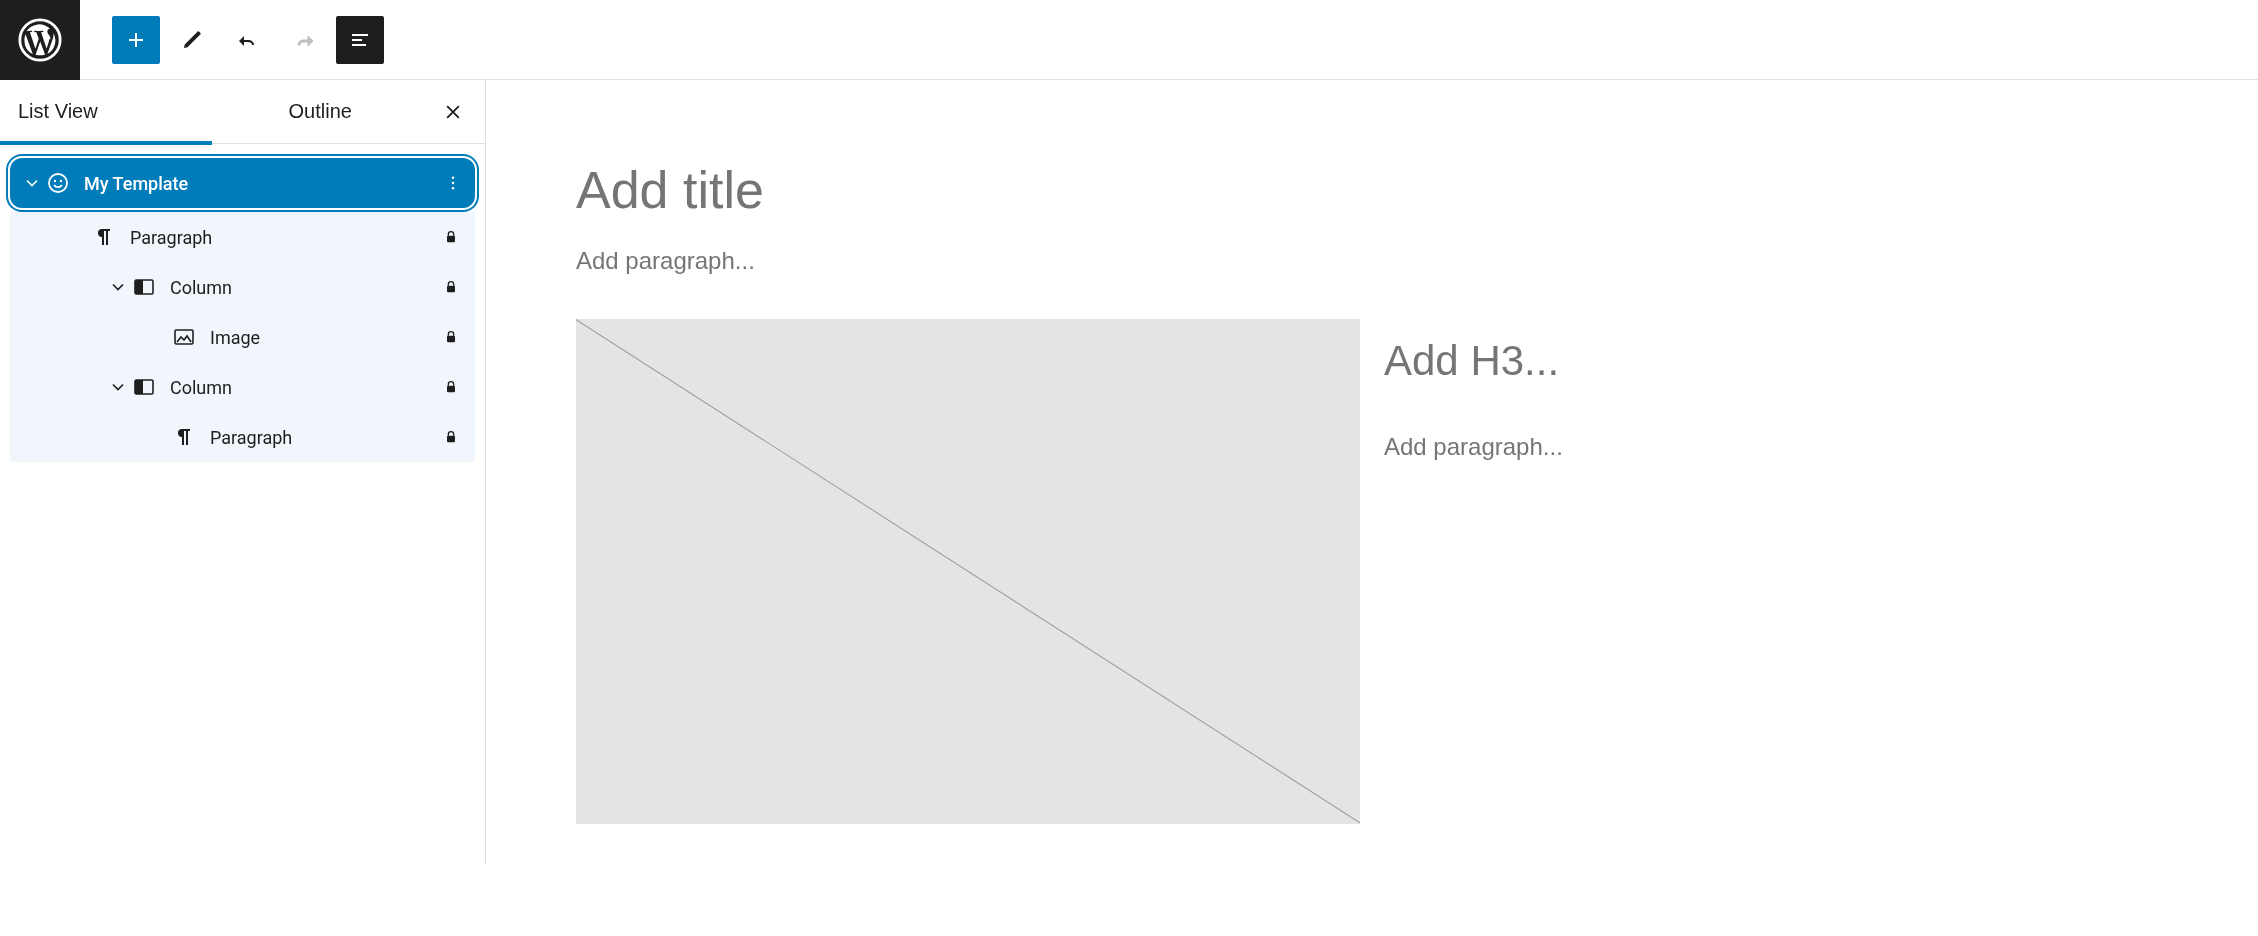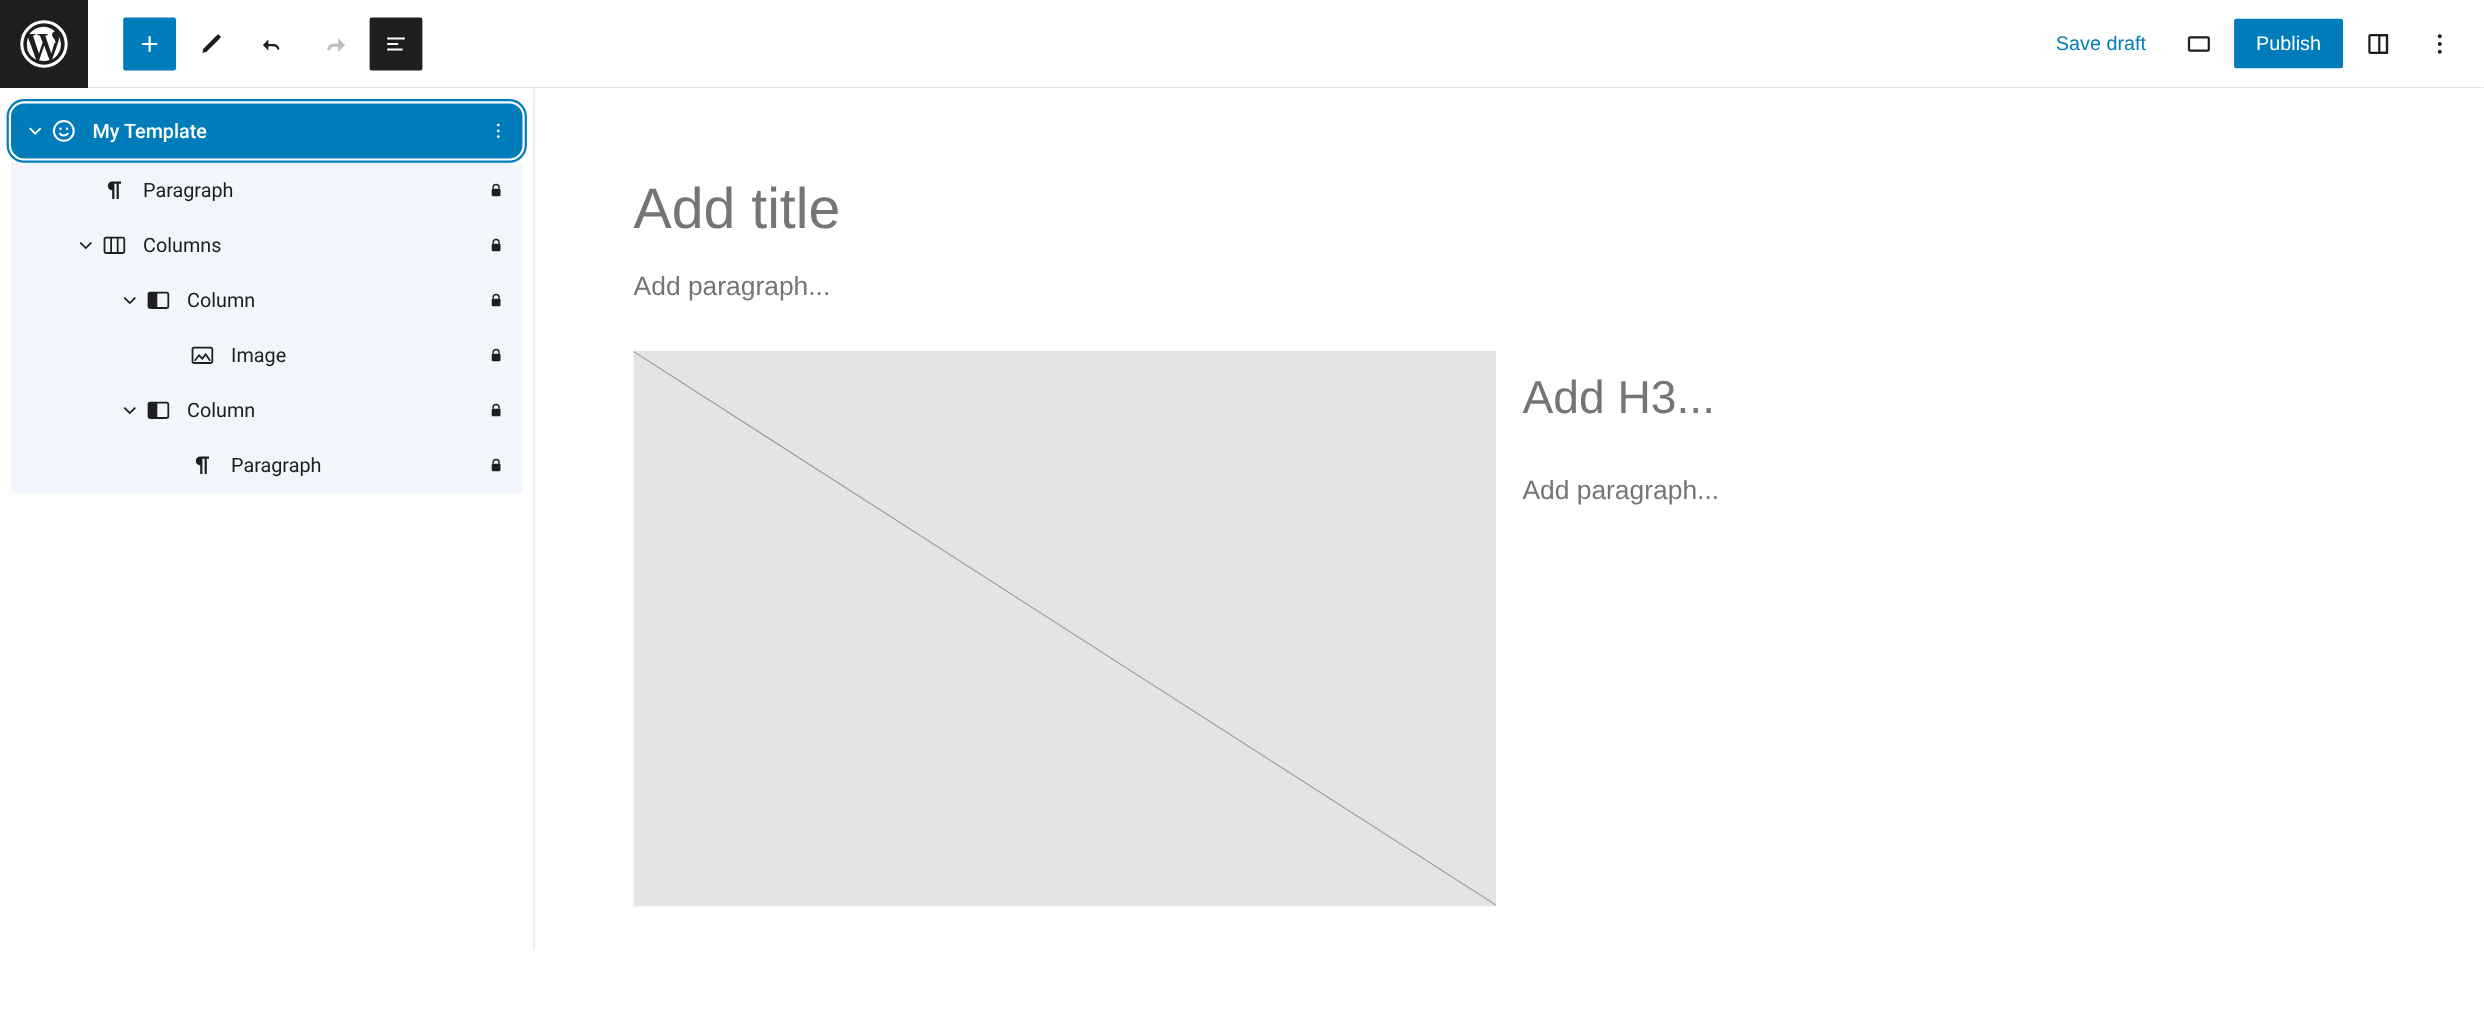--- a/index.html
+++ b/index.html
@@ -286,47 +286,36 @@
           <path d="M6 17c0-3.3 2.7-5 6-5h4V8l5 5-5 5v-4h-4c-2.2 0-4 .8-4 3H6z" fill="#bfbfbf"></path>
         </svg>
     </button>
     <button class="tb-btn tb-doc-overview">
       <svg viewBox="0 0 24 24">
         <path d="M4 6h16v2H4zM4 11h10v2H4zM4 16h14v2H4z" fill="#fff"></path>
       </svg>
     </button>
   </div>
 
-  <div class="toolbar-right">
-    <button class="save-draft">Save draft</button>
-    <button class="tb-btn">
-      <svg viewBox="0 0 24 24">
-          <rect x="3" y="6" width="18" height="12" rx="1" fill="none" stroke="#1e1e1e" stroke-width="2"></rect>
-        </svg>
-    </button>
-    <button class="publish">Publish</button>
-    <button class="tb-btn">
-      <svg viewBox="0 0 24 24">
-          <rect x="4" y="4" width="16" height="16" rx="1" fill="none" stroke="#1e1e1e" stroke-width="2"></rect>
-          <rect x="13" y="4" width="7" height="16" fill="none" stroke="#1e1e1e" stroke-width="2"></rect>
-        </svg>
-    </button>
-    <button class="tb-btn">
-      <svg viewBox="0 0 24 24">
-          <circle cx="12" cy="5" r="1.8" fill="#1e1e1e"></circle>
-          <circle cx="12" cy="12" r="1.8" fill="#1e1e1e"></circle>
-          <circle cx="12" cy="19" r="1.8" fill="#1e1e1e"></circle>
-        </svg>
-    </button>
-  </div>
 </div>
 
 <div class="workspace">
 
   <aside class="sidebar">
+    <div class="tabs">
+      <div class="tab-group">
+        <button class="tab active">List View</button>
+        <button class="tab">Outline</button>
+      </div>
+      <button class="tab-close">
+        <svg viewBox="0 0 24 24" width="20" height="20">
+            <path d="M5 5l14 14M19 5L5 19" stroke="#1e1e1e" stroke-width="2.2" fill="none"></path>
+          </svg>
+      </button>
+    </div>
 
     <div class="block-tree">
 
       <div class="tree-item selected indent-0">
         <span class="tree-toggle">
           <svg viewBox="0 0 24 24">
               <path d="M6 9l6 6 6-6" fill="none" stroke="#fff" stroke-width="2"></path>
             </svg>
         </span>
         <span class="tree-icon">
@@ -358,41 +347,20 @@
           </span>
           <span class="tree-label">Paragraph</span>
           <span class="tree-lock">
             <svg viewBox="0 0 24 24">
                 <rect x="6" y="10" width="12" height="10" rx="1.5" fill="#1e1e1e"></rect>
                 <path d="M8 10V8a4 4 0 0 1 8 0v2" fill="none" stroke="#1e1e1e" stroke-width="2"></path>
               </svg>
           </span>
         </div>
 
-        <div class="tree-item indent-1">
-          <span class="tree-toggle" style="margin-left:12px;">
-            <svg viewBox="0 0 24 24">
-                <path d="M6 9l6 6 6-6" fill="none" stroke="#1e1e1e" stroke-width="2"></path>
-              </svg>
-          </span>
-          <span class="tree-icon">
-            <svg viewBox="0 0 24 24">
-                <rect x="3" y="5" width="18" height="14" rx="1.5" fill="none" stroke="#1e1e1e" stroke-width="1.6"></rect>
-                <line x1="9" y1="5" x2="9" y2="19" stroke="#1e1e1e" stroke-width="1.6"></line>
-                <line x1="15" y1="5" x2="15" y2="19" stroke="#1e1e1e" stroke-width="1.6"></line>
-              </svg>
-          </span>
-          <span class="tree-label">Columns</span>
-          <span class="tree-lock">
-            <svg viewBox="0 0 24 24">
-                <rect x="6" y="10" width="12" height="10" rx="1.5" fill="#1e1e1e"></rect>
-                <path d="M8 10V8a4 4 0 0 1 8 0v2" fill="none" stroke="#1e1e1e" stroke-width="2"></path>
-              </svg>
-          </span>
-        </div>
 
         <div class="tree-item indent-2">
           <span class="tree-toggle" style="margin-left:12px;">
             <svg viewBox="0 0 24 24">
                 <path d="M6 9l6 6 6-6" fill="none" stroke="#1e1e1e" stroke-width="2"></path>
               </svg>
           </span>
           <span class="tree-icon">
             <svg viewBox="0 0 24 24">
                 <rect x="3" y="5" width="18" height="14" rx="1.5" fill="none" stroke="#1e1e1e" stroke-width="1.6"></rect>

